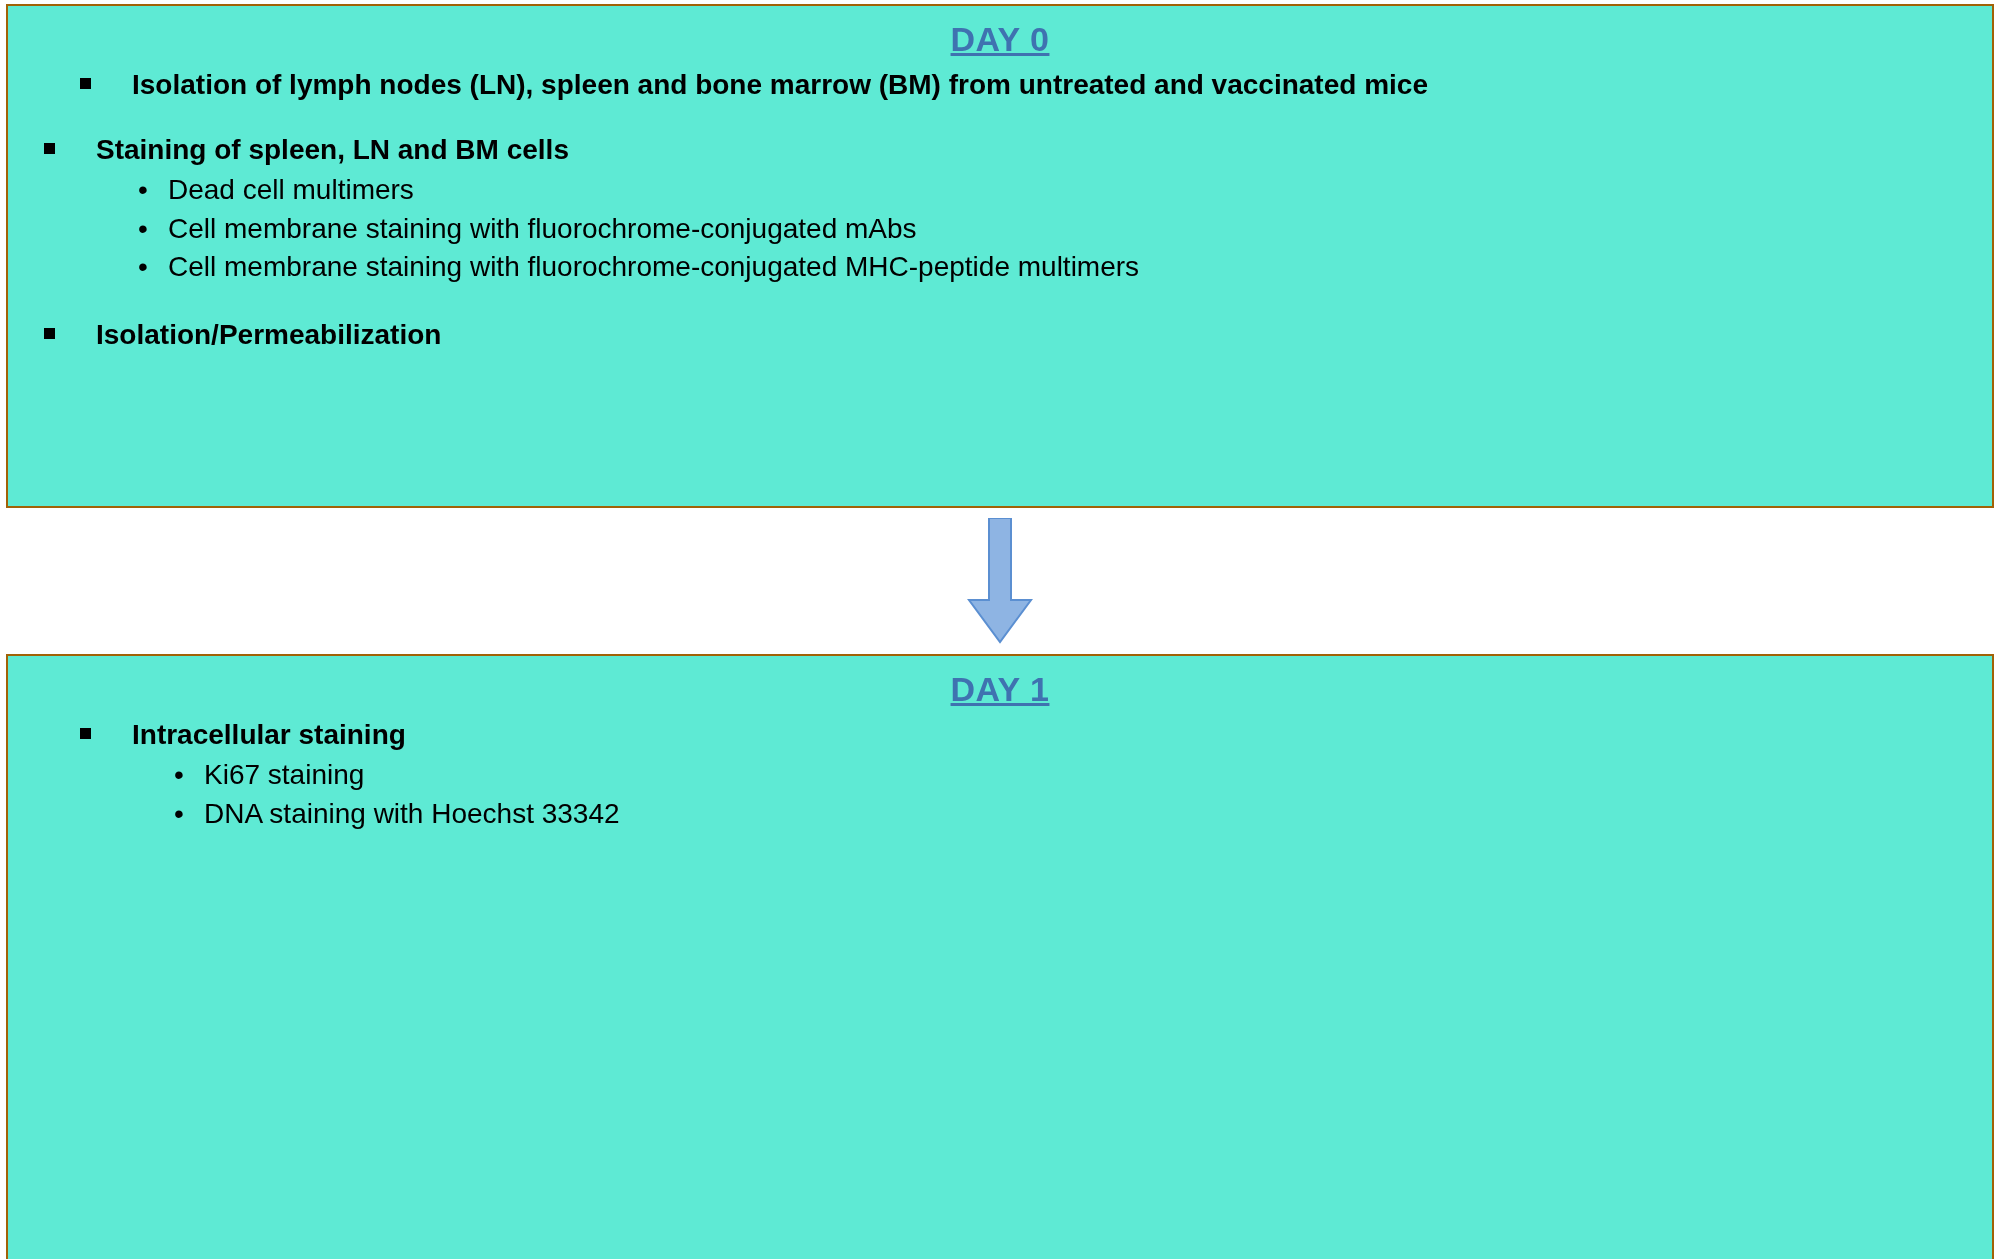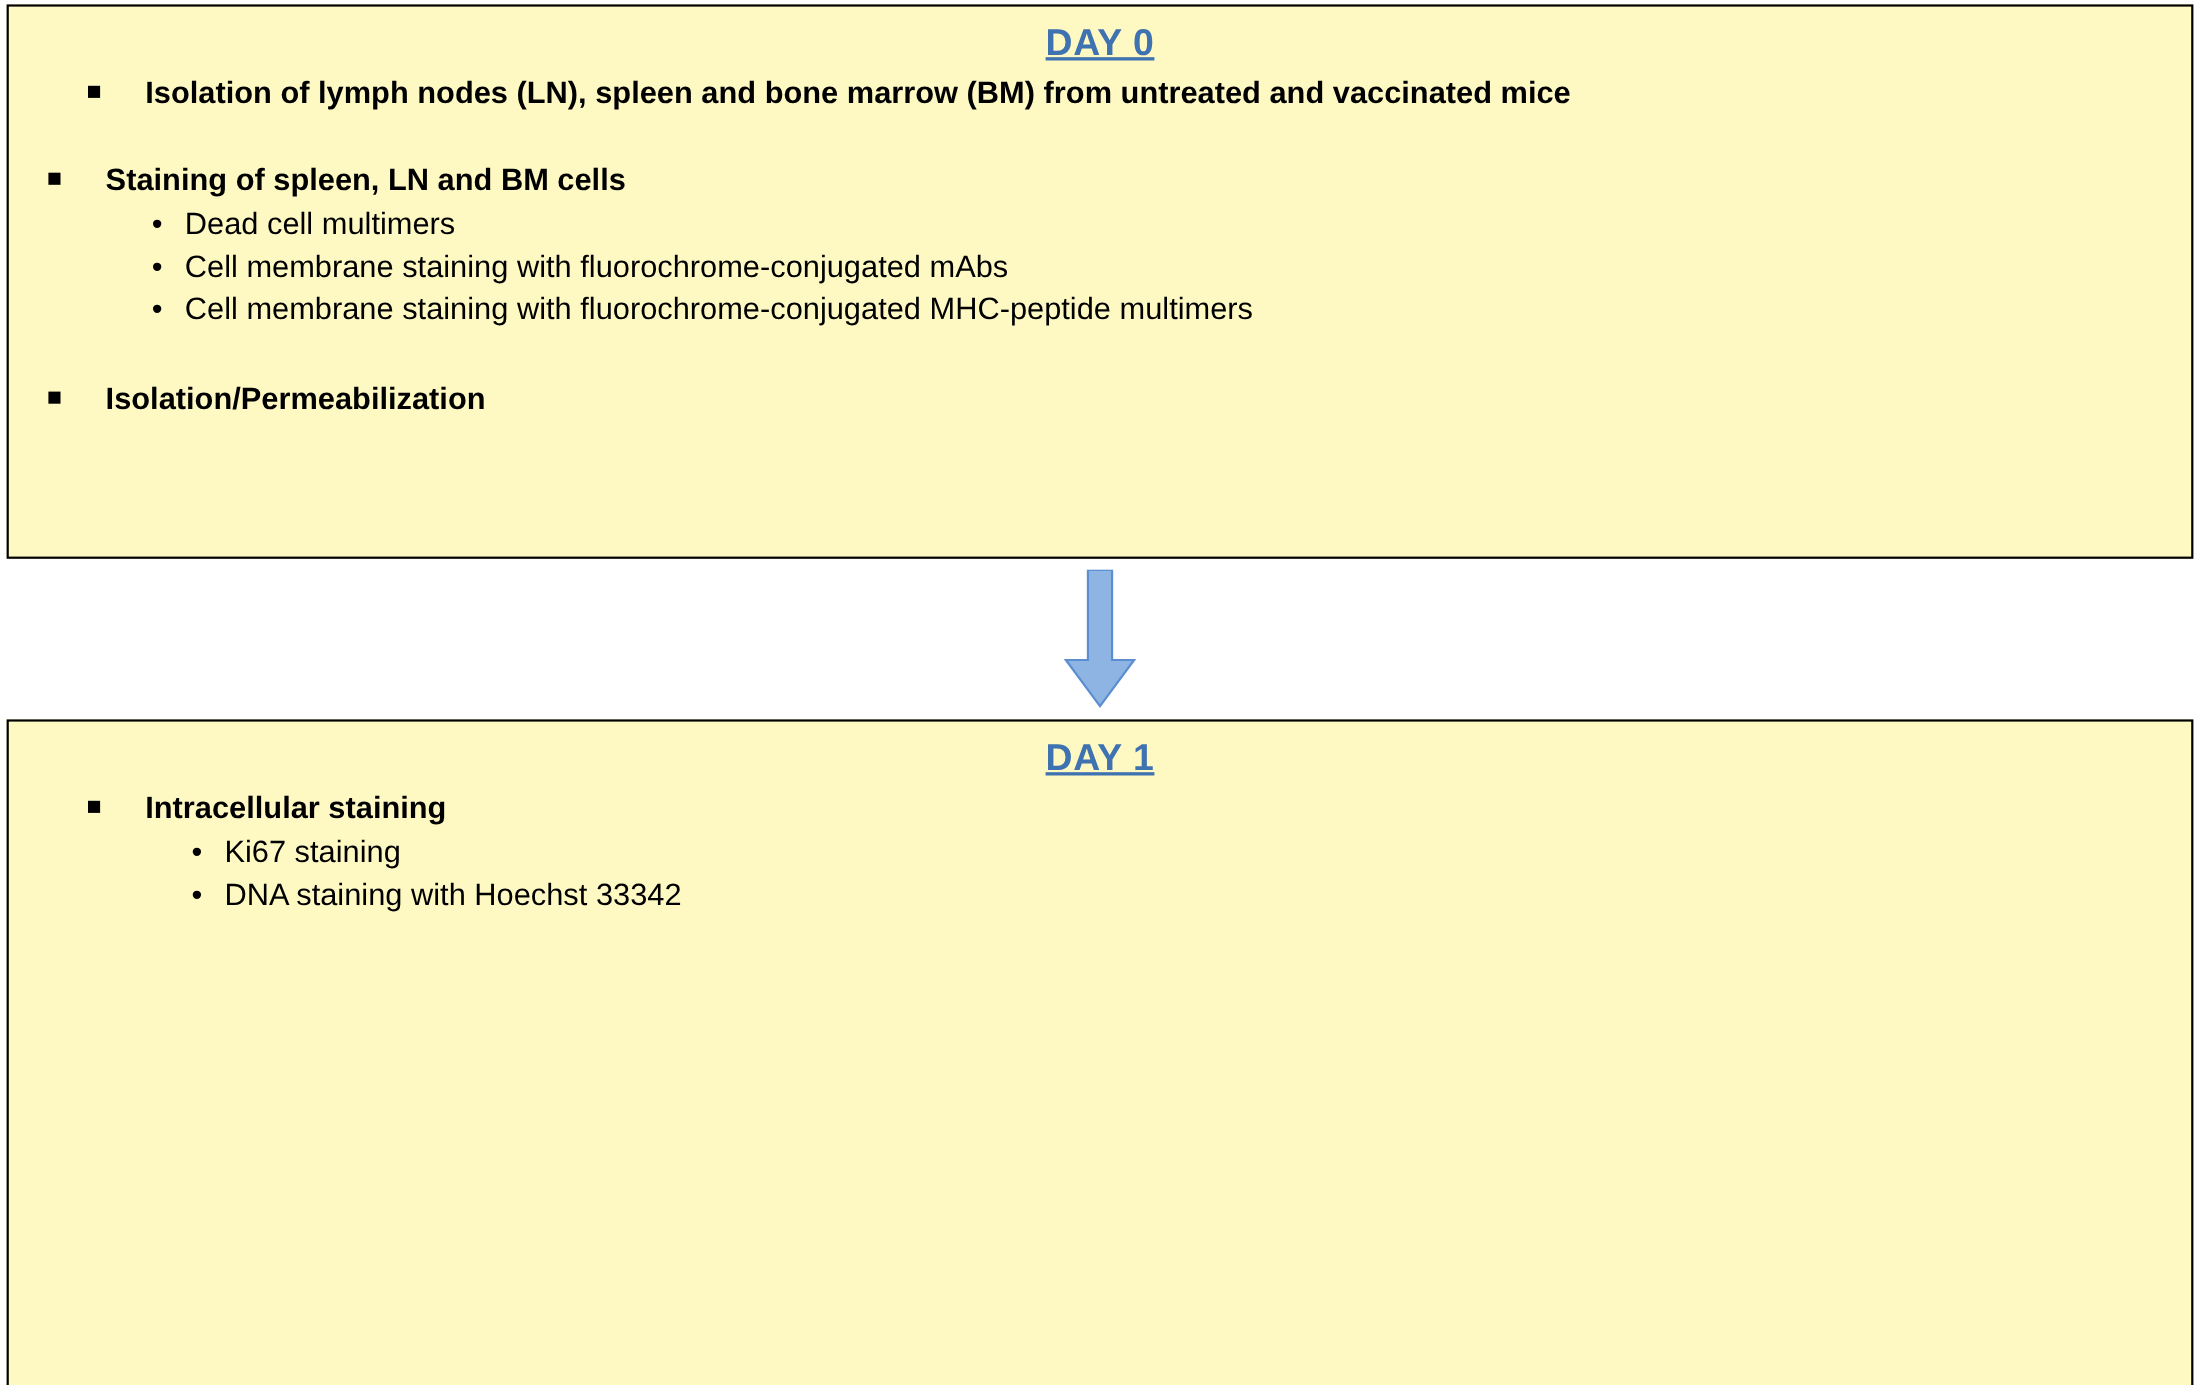--- a/index.html
+++ b/index.html
@@ -19,22 +19,22 @@
     width: 2000px;
     height: 1259px;
     box-sizing: border-box;
   }
 
   .panel {
     position: absolute;
     left: 6px;
     width: 1988px;
     box-sizing: border-box;
-    border: 2px solid #000000;
-    background: #fef9c3;
+    border: 2px solid #a16207;
+    background: #5eead4;
   }
   #panel-day0 {
     top: 4px;
     height: 504px;
   }
   #panel-day1 {
     top: 654px;
     height: 664px;
   }
 
@@ -54,21 +54,21 @@
     padding: 0;
     list-style: none;
   }
 
   .item {
     position: relative;
     padding-left: 88px;
     font-size: 28px;
     font-weight: bold;
     line-height: 1.25;
-    margin-top: 44px;
+    margin-top: 30px;
     color: #000000;
   }
   .item:first-child { margin-top: 6px; margin-left: 36px; }
 
   .item .sq-bullet {
     position: absolute;
     left: 36px;
     top: 11px;
     width: 11px;
     height: 11px;

